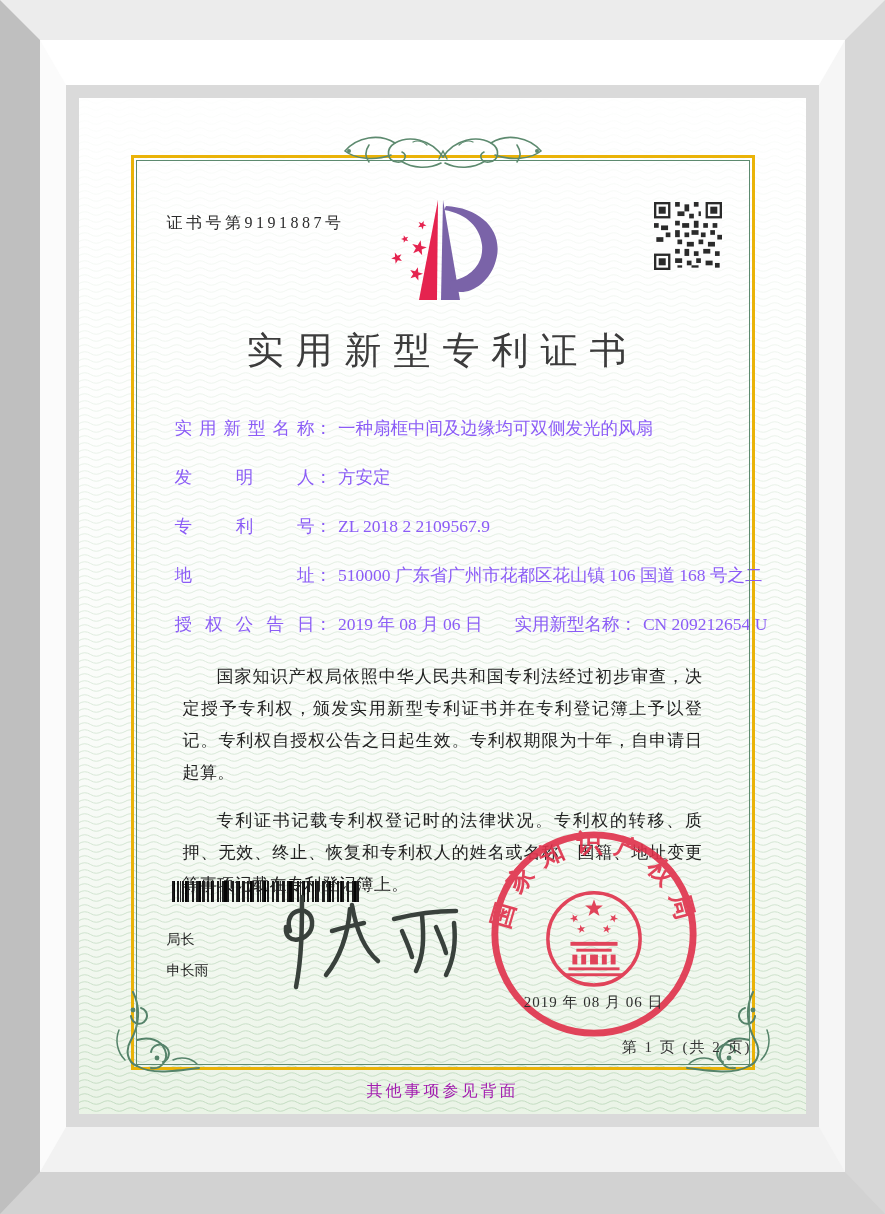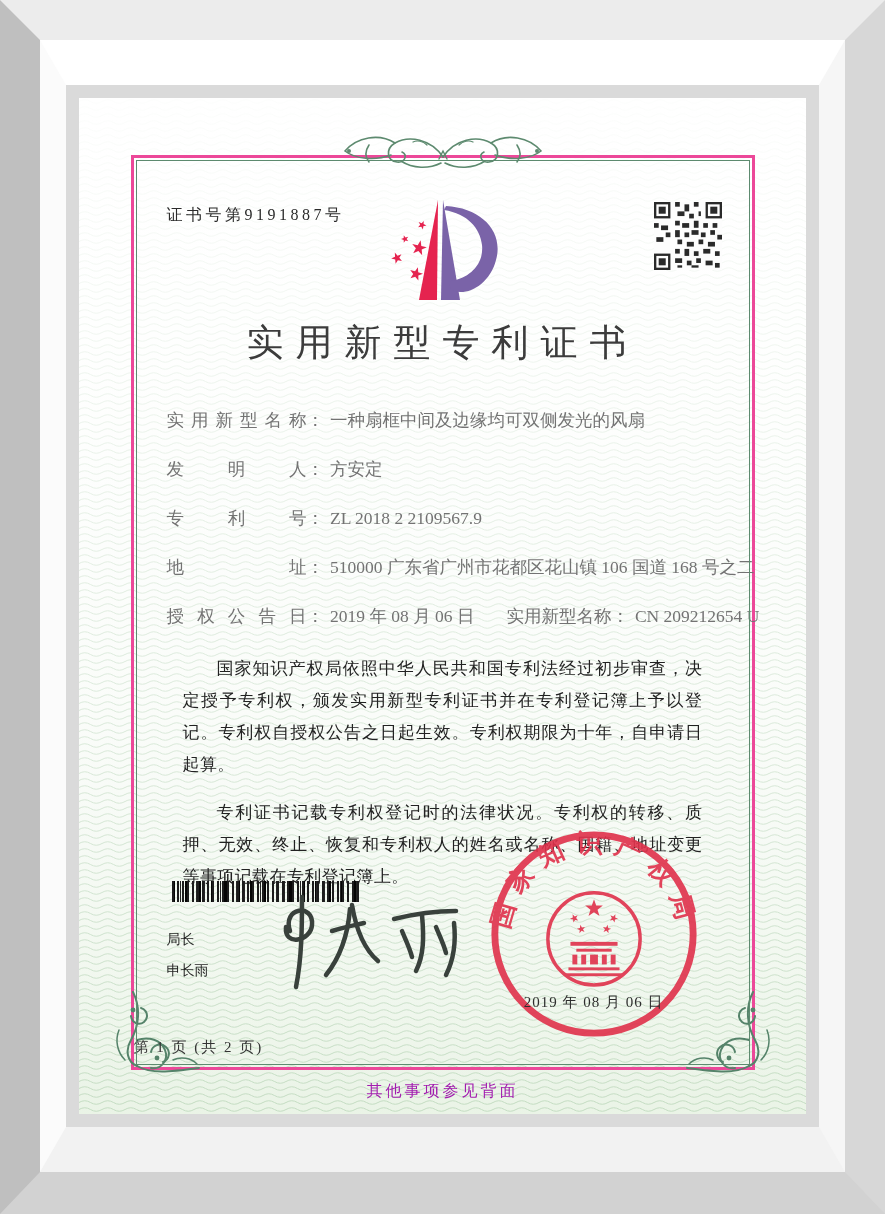--- a/index.html
+++ b/index.html
@@ -8,51 +8,51 @@
   
   .frame-bevel{position:absolute;inset:0;border-style:solid;border-width:40px 40px 42px 40px;
                border-color:#ececec #d7d7d7 #d2d2d2 #bfbfbf;}
   .frame-face{position:absolute;inset:0;border-style:solid;border-width:45px 26px 45px 26px;
               border-color:#ffffff #f6f6f6 #f2f2f2 #fbfbfb;}
   .mat-line{position:absolute;inset:0;border:13px solid #dadada;}
   .paper{position:absolute;inset:0;background:#ffffff;overflow:hidden;}
   .guilloche{position:absolute;left:0;top:0;width:100%;height:100%;z-index:0;}
   
   .cert-border{position:relative;z-index:1;width:624px;height:915px;margin:57px auto 0;
-               border:3px solid #ec4899;padding:4px 33px;box-sizing:border-box;}
+               border:3px solid #eab308;padding:12px 33px;box-sizing:border-box;}
   .cert-border::after{content:"";position:absolute;inset:2px;border:1px solid #5d8a6f;pointer-events:none;}
   .flourish-top{position:absolute;top:-27px;left:50%;transform:translateX(-50%);width:208px;height:46px;}
   .corner{position:absolute;bottom:-17px;width:94px;height:94px;}
   .corner-left{left:-27px;}
   .corner-right{right:-27px;transform:scaleX(-1);}
   
   .cert-no{padding-top:43px;font-size:16px;letter-spacing:3.5px;color:#2b2b2b;}
   .logo{position:absolute;left:244px;top:36px;width:134px;height:120px;}
   .qr{position:absolute;right:30px;top:44px;width:68px;height:68px;}
   .title{margin:92px 0 0;font-size:37px;font-weight:400;letter-spacing:12px;
          text-align:center;color:#3c3c3c;}
   .fields{margin-top:40px;}
-  .field-row{margin-bottom:25px;font-size:17.5px;color:#737373;white-space:nowrap;}
+  .field-row{margin-bottom:25px;font-size:17.5px;color:#8b5cf6;white-space:nowrap;margin-left:8px;}
   .lab{display:inline-block;width:140px;text-align:justify;text-align-last:justify;vertical-align:bottom;}
   .colon{margin-right:6px;}
   .grant-pair2{margin-left:32px;}
   .paras{margin-top:14px;}
   .para{margin:16px;font-size:17px;line-height:32px;text-indent:2em;text-align:justify;
         color:#222;letter-spacing:.4px;}
   .barcode{position:absolute;left:38px;top:723px;width:190px;height:21px;background:
       repeating-linear-gradient(90deg,#1c1c1c 0 2px,rgba(0,0,0,0) 2px 5px),
       repeating-linear-gradient(90deg,#242424 0 1px,rgba(0,0,0,0) 1px 8px),
       repeating-linear-gradient(90deg,#050505 0 3px,rgba(0,0,0,0) 3px 13px);}
   .signatory{position:absolute;left:33px;top:766px;font-size:14px;line-height:31px;color:#1e1e1e;}
   .signature{position:absolute;left:122px;top:733px;width:226px;height:108px;}
   .seal{position:absolute;left:352px;top:668px;width:216px;height:216px;}
   .seal svg{position:absolute;inset:0;opacity:.9;}
   .seal-date{position:absolute;bottom:30px;left:0;width:100%;text-align:center;
              font-size:15px;letter-spacing:1px;color:#2e2e2e;}
-  .page-note{position:absolute;bottom:10px;left:0;width:100%;text-align:left;
+  .page-note{position:absolute;bottom:10px;left:0;width:100%;text-align:right;
              font-size:15px;color:#333;letter-spacing:2px;}
   .back-note{position:relative;z-index:1;margin-top:11px;text-align:center;
              font-size:16px;letter-spacing:3px;color:#a21caf;}
 </style>
 </head>
 <body>
 
 <div class="photo">
   <div class="frame-bevel">
     <div class="frame-face">

